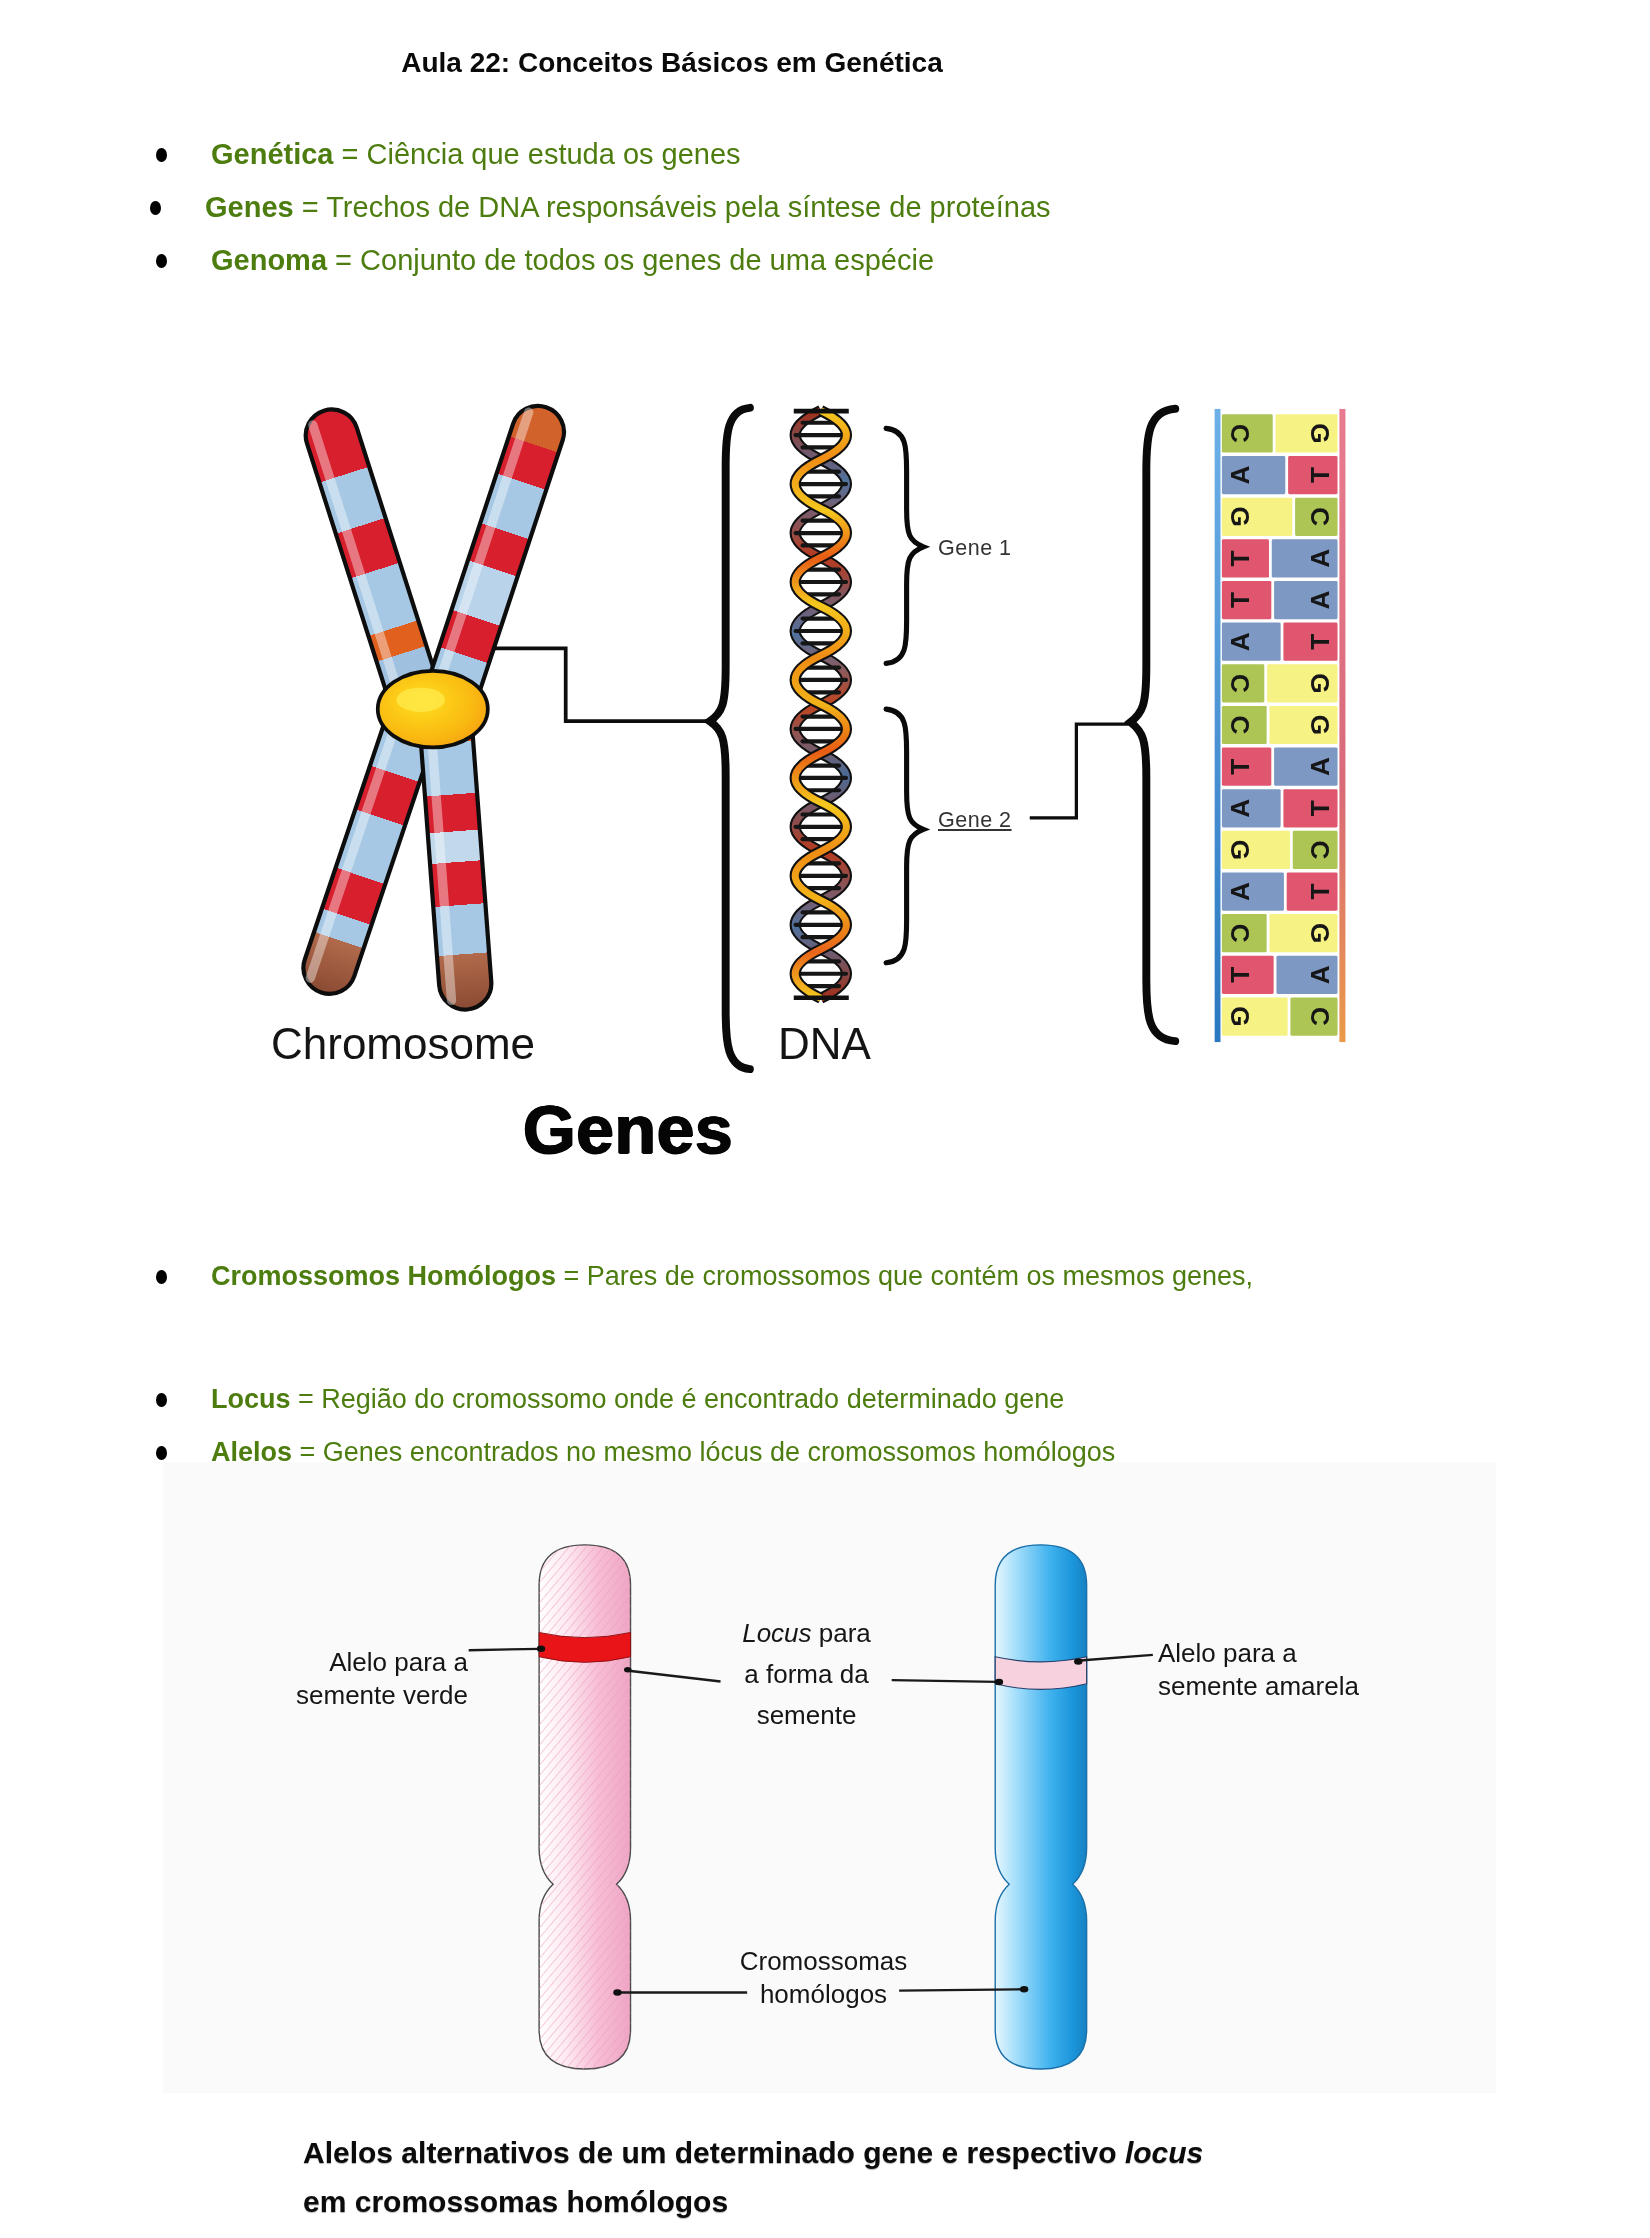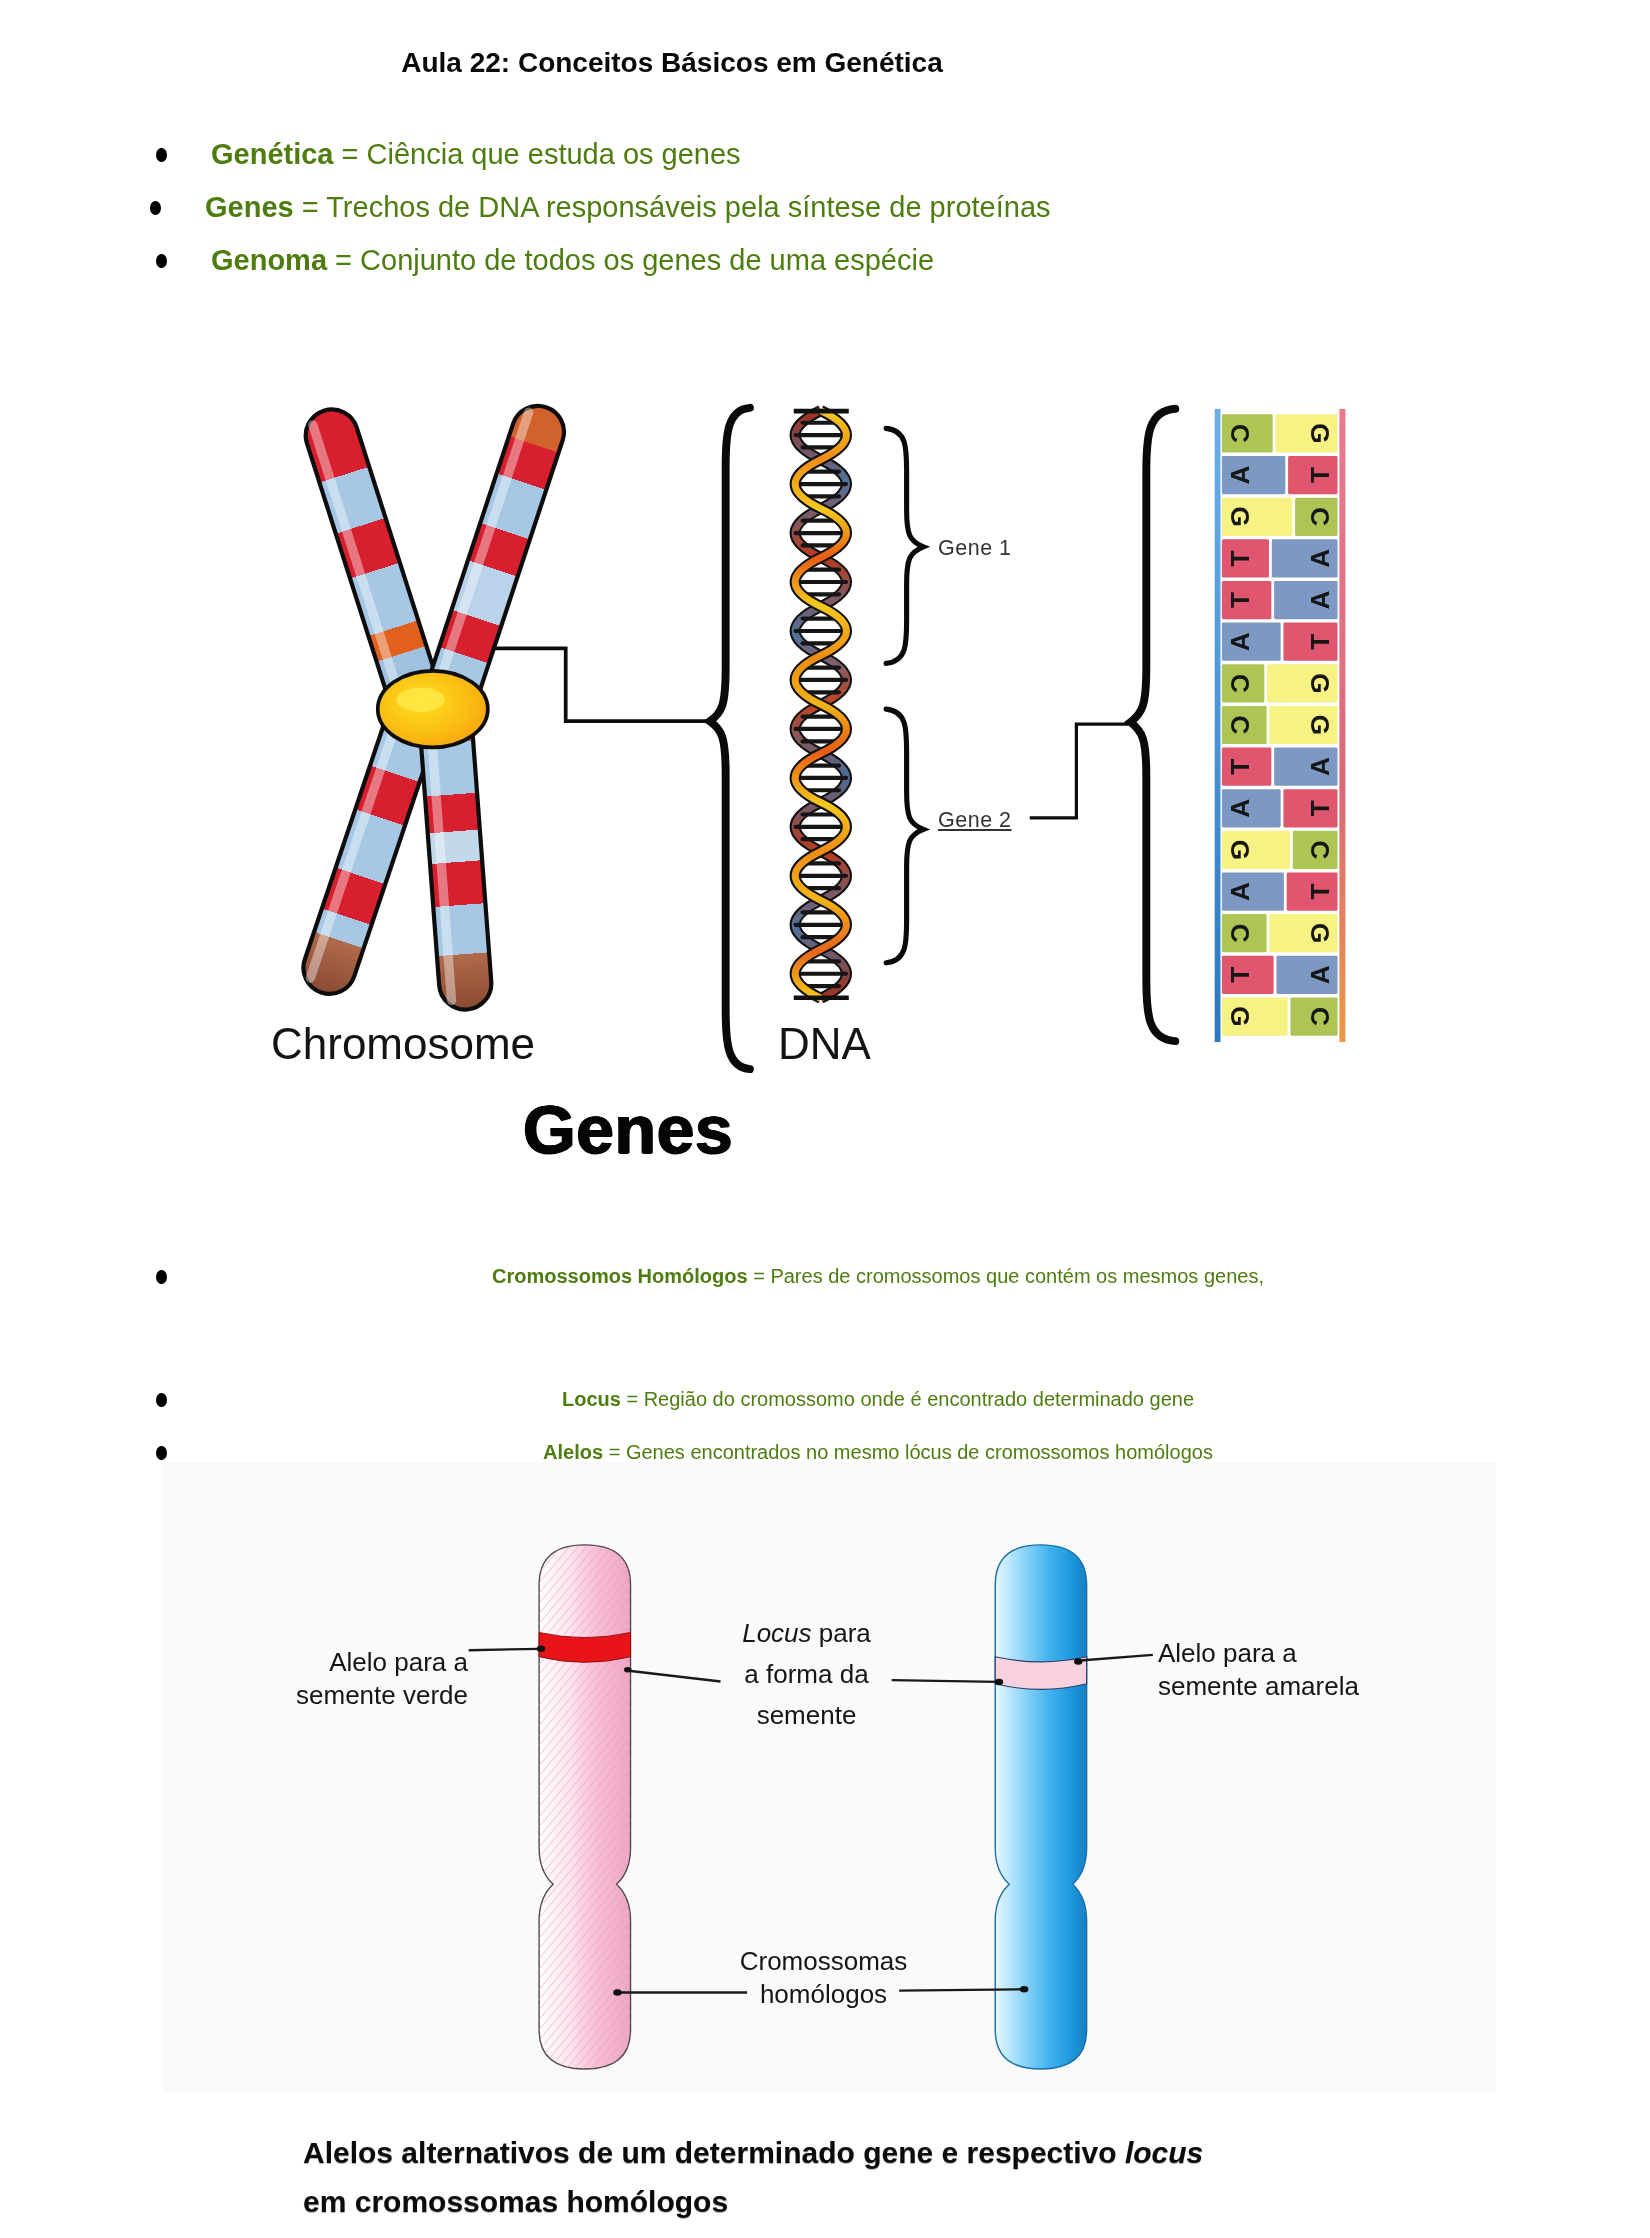--- a/index.html
+++ b/index.html
@@ -11,21 +11,21 @@
   .title{
     position:absolute;left:0;top:47px;width:1344px;text-align:center;
     font-size:28px;font-weight:bold;color:#0a0a0a;
   }
   .bullet-item{position:absolute;padding-left:57px;color:#4d7c0f;}
   .bullet-item .dot{
     position:absolute;left:1.9px;width:10.7px;height:14px;border-radius:50%;background:#000;
   }
   .list1 .bullet-item{font-size:29px;line-height:37px;width:1399px;}
   .list1 .dot{top:12px;}
-  .list2 .bullet-item{font-size:20px;line-height:65px;width:1334px;text-align:center;}
+  .list2 .bullet-item{font-size:27px;line-height:65px;width:1334px;}
   .list2 .dot{top:26px;}
   .term{font-weight:bold;}
   .fig-label-big{
     position:absolute;font-size:44px;color:#141414;line-height:47px;white-space:nowrap;
   }
   .gene-label{
     position:absolute;font-size:21.5px;color:#333;line-height:26px;white-space:nowrap;letter-spacing:0.5px;
   }
   .genes-heading{
     position:absolute;left:516px;top:1090px;width:224px;text-align:center;

